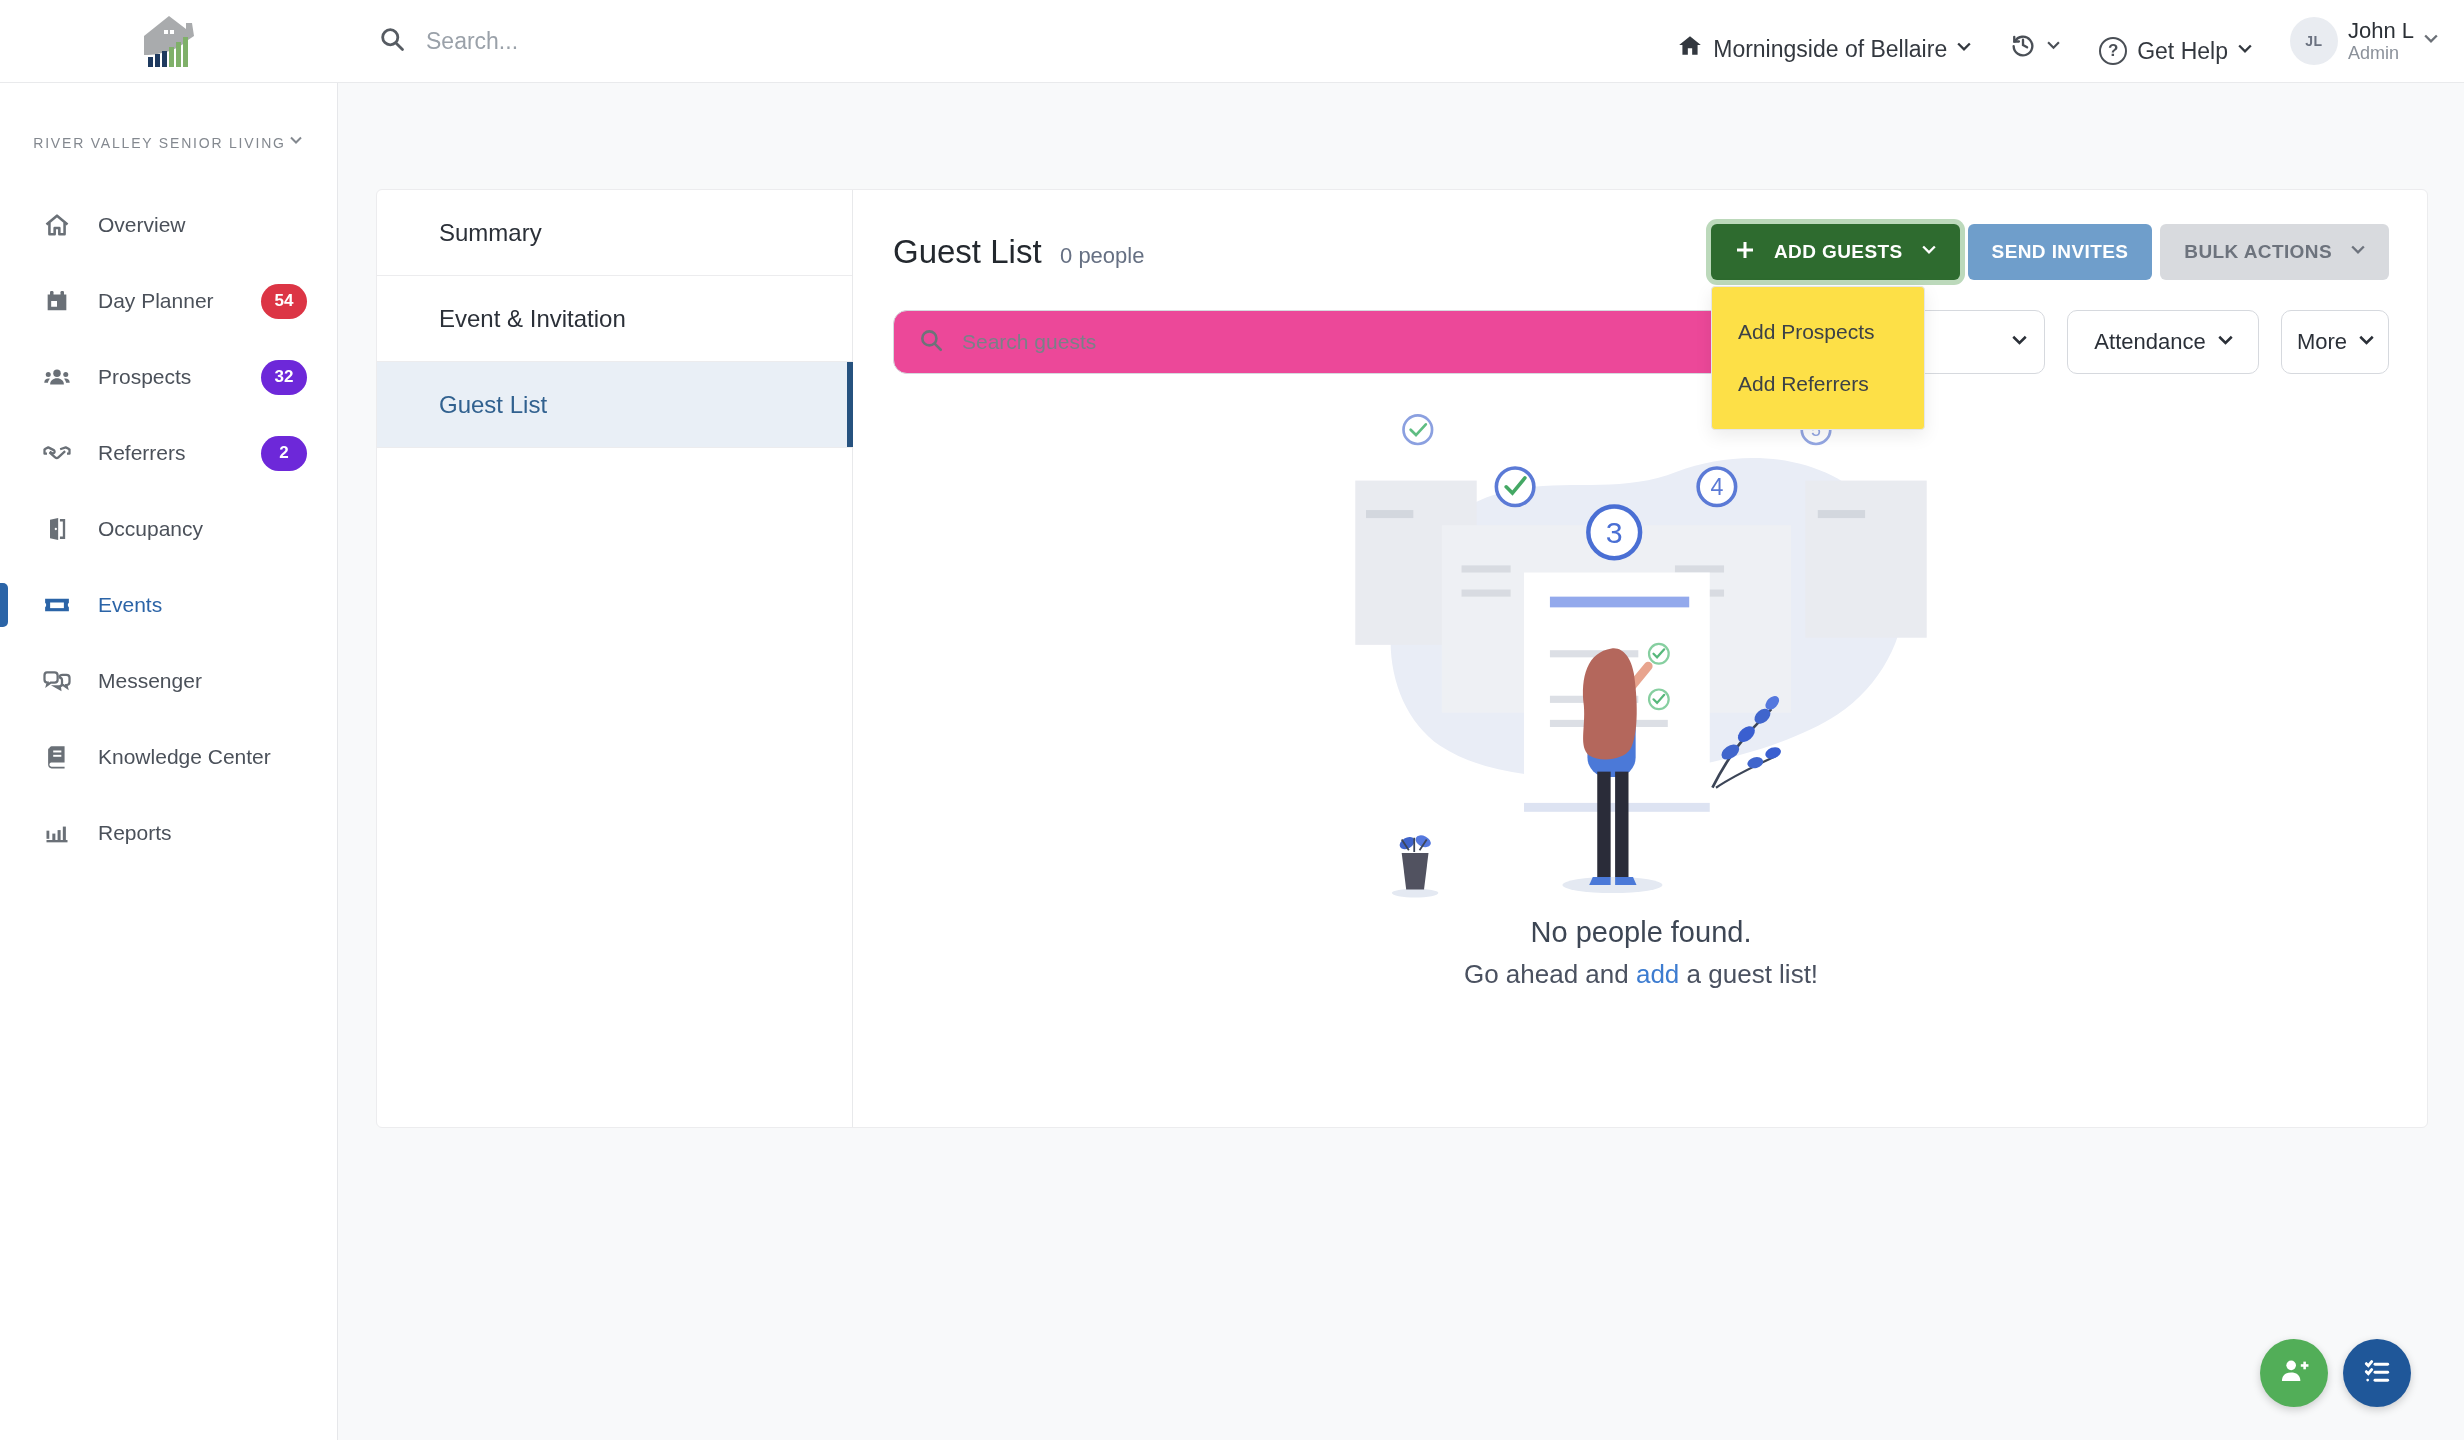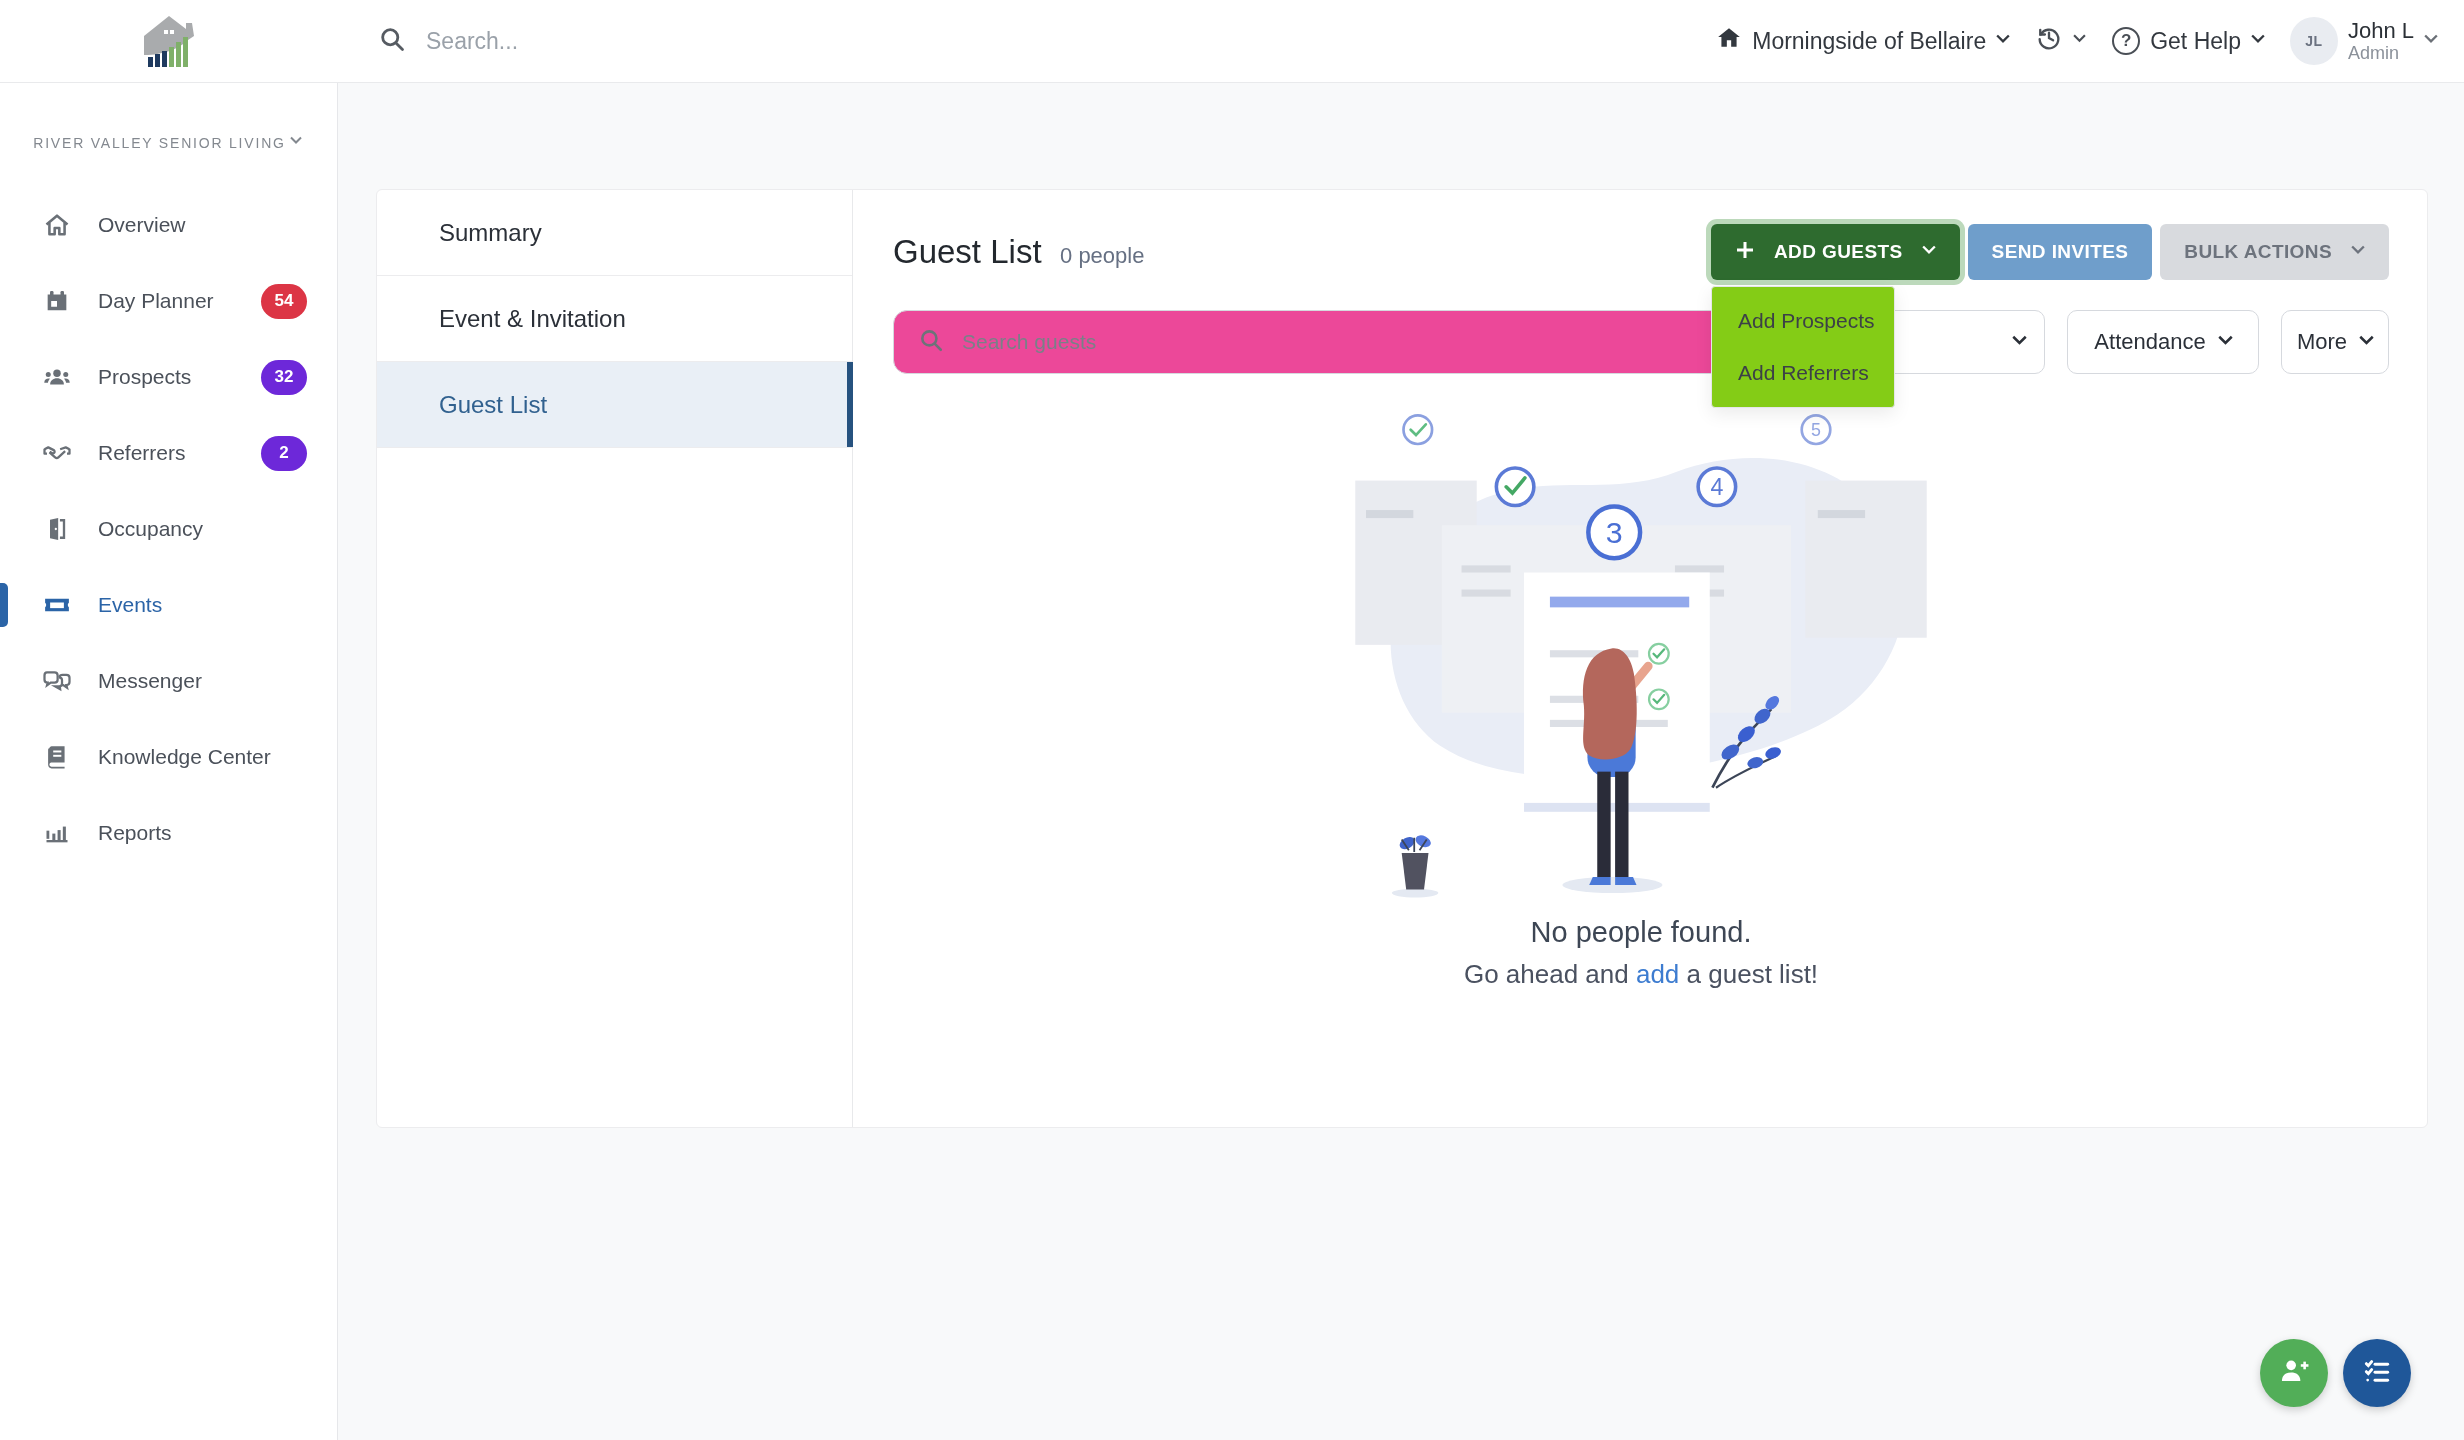--- a/index.html
+++ b/index.html
@@ -5,21 +5,21 @@
   html,body{margin:0;padding:0;background:#fff;}
   *{box-sizing:border-box;font-family:"Liberation Sans",sans-serif;}
   .app{position:relative;width:2464px;height:1440px;overflow:hidden;background:#f8f9fa;}
 
   
   .topbar{position:absolute;top:0;left:0;right:0;height:83px;background:#fff;border-bottom:1px solid #e9eaec;display:flex;align-items:center;z-index:40;}
   .logo-wrap{width:338px;display:flex;justify-content:center;align-items:center;}
   .topbar-search{display:flex;align-items:center;margin-left:40px;color:#565b62;}
   .topbar-search input{border:none;outline:none;font-size:23px;margin-left:18px;width:420px;color:#3a3f46;background:transparent;}
   .topbar-search input::placeholder{color:#9aa1a9;}
-  .topbar-right{margin-left:auto;display:flex;align-items:center;gap:25px;margin-right:26px;}
+  .topbar-right{margin-left:auto;display:flex;align-items:flex-end;gap:38px;margin-right:26px;}
   .tb-item{display:flex;align-items:center;gap:10px;color:#33383f;font-size:23px;cursor:pointer;}
   .chev{display:inline-block;width:14px;height:14px;}
   .chev svg{display:block;}
   .avatar{width:48px;height:48px;border-radius:50%;background:#e9ecf1;color:#6b7280;display:flex;align-items:center;justify-content:center;font-size:14px;font-weight:bold;letter-spacing:.5px;}
   .user-meta{display:flex;flex-direction:column;line-height:1.15;}
   .user-name{font-size:22px;color:#2b3036;}
   .user-role{font-size:18px;color:#8b919a;}
 
   
   .sidebar{position:absolute;top:83px;left:0;bottom:0;width:338px;background:#fff;border-right:1px solid #e6e7ea;z-index:30;}
@@ -55,21 +55,21 @@
   .content{flex:1;padding:34px 38px 0 40px;position:relative;}
   .content-header{display:flex;align-items:center;justify-content:space-between;}
   .gl-title{font-size:33px;color:#23282e;font-weight:500;}
   .gl-count{font-size:22px;color:#667083;margin-left:14px;font-weight:400;}
   .actions{display:flex;align-items:center;gap:8px;}
   .btn{height:56px;border:none;border-radius:6px;font-size:19px;font-weight:bold;letter-spacing:.4px;display:flex;align-items:center;justify-content:center;gap:19px;cursor:pointer;padding:0 24px;}
   .btn-add{background:#2e6b2f;color:#fff;box-shadow:0 0 0 5px #bcd9bb;position:relative;}
   .btn-send{background:#6f9ecb;color:#fff;}
   .btn-bulk{background:#d8dade;color:#6d737d;}
   .addwrap{position:relative;}
-  .menu{position:absolute;left:0;top:62px;width:184px;background:#84cc16;border:1px solid #e5e6e8;border-radius:4px;box-shadow:0 6px 18px rgba(0,0,0,.08);padding:8px 0;z-index:50;}
+  .menu{position:absolute;left:0;top:62px;width:214px;background:#fde047;border:1px solid #e5e6e8;border-radius:4px;box-shadow:0 6px 18px rgba(0,0,0,.08);padding:19px 0;z-index:50;}
   .menu-item{padding:14px 26px;font-size:21px;color:#3c4147;cursor:pointer;white-space:nowrap;}
 
   .filter-row{margin-top:30px;display:flex;align-items:center;}
   .search-box{width:912px;height:64px;border:1px solid #d6d9de;border-radius:14px;display:flex;align-items:center;padding:0 24px;background:#ec4899;color:#6d7379;}
   .search-box input{border:none;outline:none;flex:1;font-size:21px;margin-left:16px;color:#3a3f46;background:transparent;}
   .search-box input::placeholder{color:#7a8088;}
   .filter-spacer{flex:1;}
   .fbtn{height:64px;border:1px solid #d6d9de;background:#fff;border-radius:10px;display:flex;align-items:center;justify-content:center;gap:12px;font-size:22px;color:#2b3038;cursor:pointer;}
   .fbtn.covered{width:170px;justify-content:flex-end;padding-right:18px;}
   .fbtn.attendance{width:192px;margin-left:22px;}

